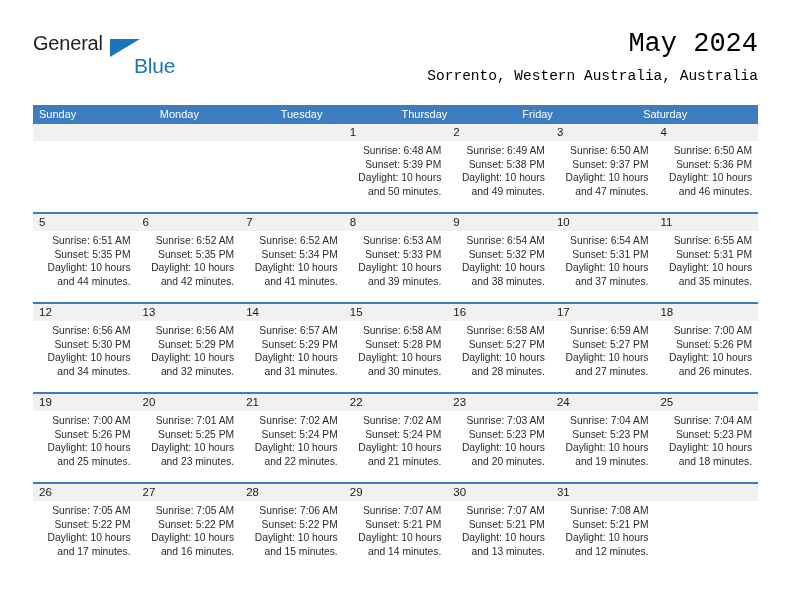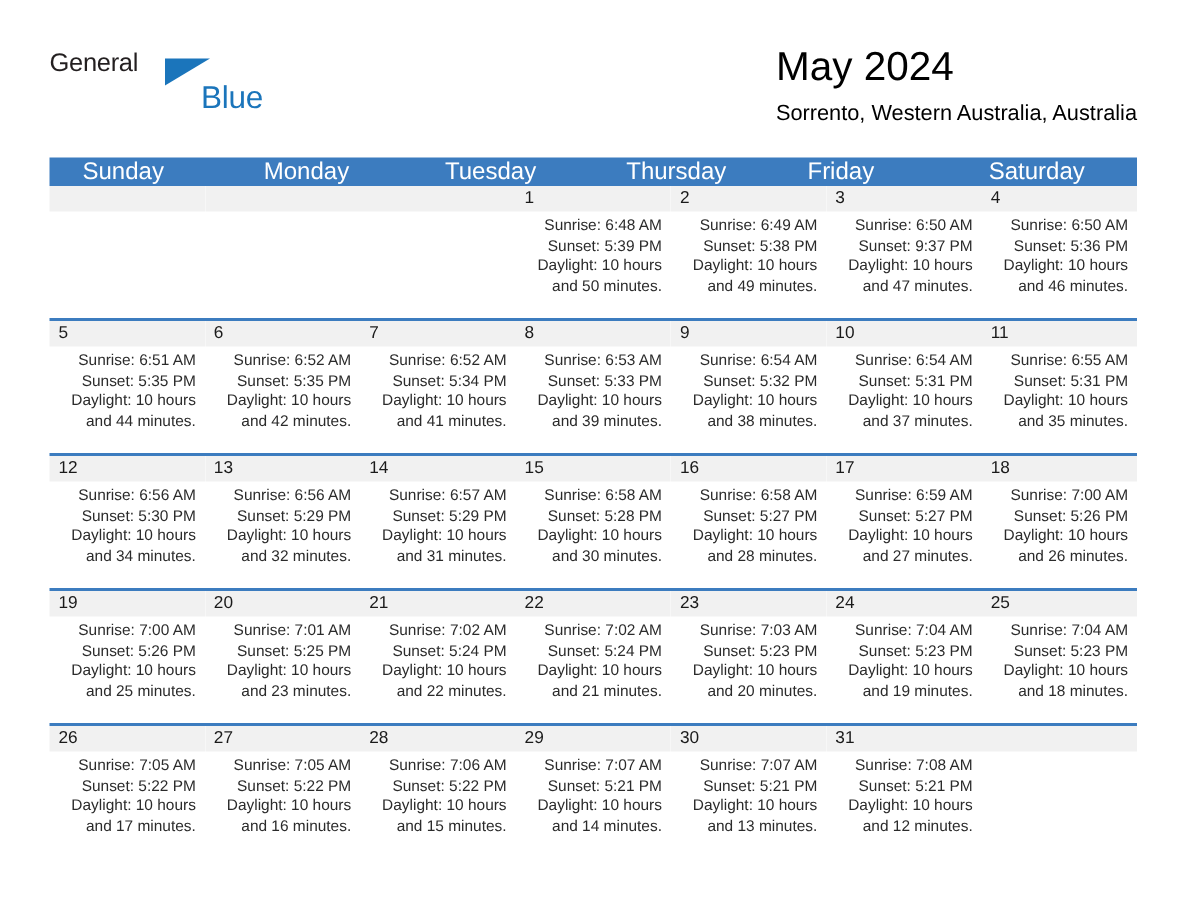--- a/index.html
+++ b/index.html
@@ -34,21 +34,21 @@
     position: absolute;
     left: 0px;
     top: 4px;
     width: 130px;
     height: 52px;
   }
   .logo-general {
     position: absolute;
     left: 0px;
     top: 0px;
-    font-size: 17px;
+    font-size: 20px;
     letter-spacing: -0.2px;
     color: #231f20;
     font-family: "Liberation Sans", sans-serif;
   }
   .logo-blue {
     position: absolute;
     left: 53px;
     top: 22px;
     font-size: 21px;
     letter-spacing: -0.2px;
@@ -63,20 +63,22 @@
     width: 0;
     height: 0;
     border-left: 30px solid #1b75bb;
     border-bottom: 18px solid transparent;
   }
 
   .title-block {
     position: absolute;
     right: 0px;
     top: 0px;
+    text-align: right;
+    font-family: Liberation Mono, monospace;
   }
   .cal-title {
     font-size: 27px;
     color: #000000;
     line-height: 32px;
     white-space: nowrap;
   }
   .cal-subtitle {
     font-size: 14.5px;
     color: #000000;
@@ -94,27 +96,26 @@
   }
 
   .weekday-header {
     display: flex;
     background: #3c7cbf;
     height: 19px;
   }
   .weekday-header .wd {
     flex: 1 1 0;
     color: #ffffff;
-    font-size: 16px;
+    font-size: 11px;
     line-height: 19px;
     padding-left: 6px;
     box-sizing: border-box;
     white-space: nowrap;
     overflow: hidden;
-    margin-left: 16px;
   }
 
   .week {
     position: relative;
   }
   .week-sep {
     height: 2px;
     background: #3c7cbf;
     width: 100%;
   }

